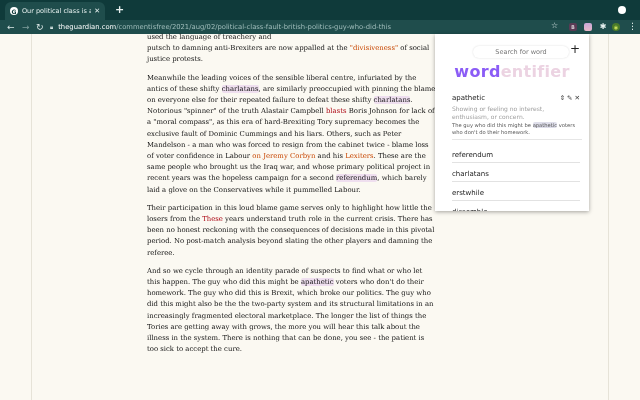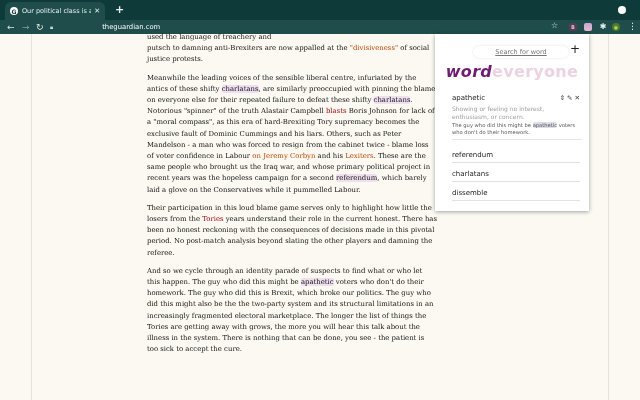--- a/index.html
+++ b/index.html
@@ -9,21 +9,21 @@
   .tabbar { position: absolute; left: 0; top: 0; width: 640px; height: 20px; background: #0f3a3a; }
   .tab { position: absolute; left: 5px; top: 2px; width: 100px; height: 18px; background: #1f4d4c; border-radius: 6px 6px 0 0; display: flex; align-items: center; padding: 0 5px; }
   .tab-favicon { width: 8px; height: 8px; border-radius: 50%; background: #fff; color: #0f3a3a; font-size: 6px; font-weight: bold; display: flex; align-items: center; justify-content: center; margin-right: 4px; flex: 0 0 auto; }
   .tab-title { color: #e6f0ef; font-size: 6.5px; white-space: nowrap; overflow: hidden; flex: 1; }
   .tab-close { color: #e6f0ef; font-size: 7px; margin-left: 3px; }
   .new-tab { position: absolute; left: 115px; top: 4px; color: #e6f0ef; font-size: 11px; line-height: 11px; font-weight: bold; }
   .profile-dot { position: absolute; left: 618px; top: 6px; width: 8px; height: 8px; border-radius: 50%; background: #fff; }
 
   .toolbar { position: absolute; left: 0; top: 20px; width: 640px; height: 14px; background: #1f4d4c; }
   .nav-btn { position: absolute; top: 1px; color: #d9e6e5; font-size: 9px; line-height: 12px; }
-  .omnibox { position: absolute; left: 50px; top: 1px; width: 520px; height: 12px; display: flex; align-items: center; font-size: 6.8px; white-space: nowrap; gap: 44px; }
+  .omnibox { position: absolute; left: 50px; top: 1px; width: 520px; height: 12px; display: flex; align-items: center; font-size: 6.8px; white-space: nowrap; }
   .lock { color: #d9e6e5; font-size: 6px; margin-right: 5px; }
   .url-host { color: #ffffff; }
   .url-path { color: #9fbcba; }
   .star { position: absolute; left: 551px; top: 1px; color: #d9e6e5; font-size: 8px; }
   .ext { position: absolute; top: 3px; width: 8px; height: 8px; border-radius: 2px; font-size: 5px; display: flex; align-items: center; justify-content: center; color: #fff; }
   .ext-b { left: 569px; background: #5a3b55; }
   .ext-flag { left: 584px; background: linear-gradient(#c8a8d8, #e8b8c8); }
   .ext-puzzle { left: 599px; color: #e6f0ef; font-size: 8px; top: 2px; }
   .ext-green { left: 612px; background: #4a7a2a; border-radius: 50%; color: #c9e05a; }
   .menu-dots { position: absolute; left: 628px; top: 1px; color: #e6f0ef; font-size: 9px; }
@@ -33,24 +33,24 @@
   .rule-left { position: absolute; left: 31px; top: 0; width: 1px; height: 366px; background: #e6e3d8; }
   .rule-right { position: absolute; left: 608px; top: 0; width: 1px; height: 366px; background: #e6e3d8; }
   .article { position: absolute; left: 147px; top: -2px; width: 290px; font-family: "DejaVu Serif", serif; font-size: 6.9px; line-height: 11.2px; color: #121212; }
   .article p { margin-bottom: 7px; }
   .lnk { color: #c74600; }
   .lnk-red { color: #ab0613; }
   .hl { background: rgba(225, 190, 235, 0.45); border-radius: 2px; }
 
   
   .popup { position: absolute; left: 435px; top: 34px; width: 154px; height: 177px; background: #ffffff; box-shadow: 0 1px 4px rgba(0,0,0,0.35); overflow: hidden; }
-  .search { position: absolute; left: 38px; top: 12px; width: 96px; height: 12px; border-radius: 6px; box-shadow: 0 0 2px rgba(0,0,0,0.15); font-size: 6.5px; color: #777; display: flex; align-items: center; justify-content: center; text-decoration: underline; }
+  .search { position: absolute; left: 38px; top: 12px; width: 96px; height: 12px; border-radius: 6px; box-shadow: 0 0 2px rgba(0,0,0,0.15); font-size: 6.5px; color: #777; display: flex; align-items: center; justify-content: center; }
   .add-btn { position: absolute; left: 135px; top: 9px; font-size: 12px; line-height: 12px; color: #222; }
   .logo { position: absolute; left: 0; width: 154px; top: 28px; text-align: center; font-size: 16px; font-weight: bold; letter-spacing: 0.3px; }
-  .logo-a { color: #701a75; font-style: italic; }
+  .logo-a { color: #8b5cf6; }
   .logo-b { color: #ecd3e2; }
 
   .entry { position: absolute; left: 17px; top: 60px; width: 130px; }
   .entry-word { font-size: 7px; color: #222; }
   .entry-actions { position: absolute; right: 0; top: 0; font-size: 6.5px; color: #333; letter-spacing: 2px; }
   .entry-def { margin-top: 3px; font-size: 6px; line-height: 8px; color: #a0a0a0; }
   .entry-ex { margin-top: 1px; font-size: 5.2px; line-height: 7px; color: #555; padding-bottom: 3px; border-bottom: 1px solid #e6e6e6; }
   .entry-ex .hl { background: rgba(200, 200, 220, 0.6); }
 
   .word-list { position: absolute; left: 17px; top: 110px; width: 128px; }
@@ -69,20 +69,21 @@
   <span class="profile-dot"></span>
 </div>
 
 <div class="toolbar">
   <span class="nav-btn" style="left:7px">←</span>
   <span class="nav-btn" style="left:22px; color:#7f9e9c">→</span>
   <span class="nav-btn" style="left:36px">↻</span>
   <div class="omnibox">
     <span class="lock">🔒︎</span>
     <span class="url-host">theguardian.com</span>
+      <span class="url-path">/commentisfree/2021/aug/02/political-class-fault-british-politics-guy-who-did-this</span>
   </div>
   <span class="star">☆</span>
   <span class="ext ext-b">B</span>
   <span class="ext ext-flag"></span>
   <span class="ext ext-puzzle">✱</span>
   <span class="ext ext-green">◉</span>
   <span class="menu-dots">⋮</span>
 </div>
 
 <div class="page">
@@ -91,40 +92,41 @@
 
   <div class="article">
     <p>
       <span>used the language of treachery and</span><br>
       <span>putsch to damning anti-Brexiters are now appalled at the </span><a class="lnk">"divisiveness"</a><span> of social justice protests.</span>
     </p>
     <p>
       <span>Meanwhile the leading voices of the sensible liberal centre, infuriated by the antics of these shifty </span><span class="hl">charlatans</span><span>, are similarly preoccupied with pinning the blame on everyone else for their repeated failure to defeat these shifty </span><span class="hl">charlatans</span><span>. Notorious "spinner" of the truth Alastair Campbell </span><a class="lnk-red">blasts</a><span> Boris Johnson for lack of a "moral compass", as this era of hard-Brexiting Tory supremacy becomes the exclusive fault of Dominic Cummings and his liars. Others, such as Peter Mandelson - a man who was forced to resign from the cabinet twice - blame loss of voter confidence in Labour </span><a class="lnk">on Jeremy Corbyn</a><span> and his </span><a class="lnk">Lexiters</a><span>. These are the same people who brought us the Iraq war, and whose primary political project in recent years was the hopeless campaign for a second </span><span class="hl">referendum</span><span>, which barely laid a glove on the Conservatives while it pummelled Labour.</span>
     </p>
     <p>
-      <span>Their participation in this loud blame game serves only to highlight how little the losers from the </span><a class="lnk-red">Tories</a><span> years understand their role in the current honest. There has been no honest reckoning with the consequences of decisions made in this pivotal period. No post-match analysis beyond slating the other players and damning the referee.</span>
+      <span>Their participation in this loud blame game serves only to highlight how little the losers from the </span><a class="lnk-red">These</a><span> years understand truth role in the current crisis. There has been no honest reckoning with the consequences of decisions made in this pivotal period. No post-match analysis beyond slating the other players and damning the referee.</span>
     </p>
     <p>
       <span>And so we cycle through an identity parade of suspects to find what or who let this happen. The guy who did this might be </span><span class="hl">apathetic</span><span> voters who don't do their homework. The guy who did this is Brexit, which broke our politics. The guy who did this might also be the the two-party system and its structural limitations in an increasingly fragmented electoral marketplace. The longer the list of things the Tories are getting away with grows, the more you will hear this talk about the illness in the system. There is nothing that can be done, you see - the patient is too sick to accept the cure.</span>
     </p>
   </div>
 </div>
 
 <div class="popup">
   <div class="search">Search for word</div>
   <span class="add-btn">+</span>
-  <div class="logo"><span class="logo-a">word</span><span class="logo-b">everyone</span></div>
+  <div class="logo"><span class="logo-a">word</span><span class="logo-b">entifier</span></div>
 
   <div class="entry">
     <div class="entry-word">apathetic</div>
     <div class="entry-actions">
       <span>⇕</span><span>✎</span><span>✕</span>
     </div>
     <div class="entry-def">Showing or feeling no interest, enthusiasm, or concern.</div>
     <div class="entry-ex"><span>The guy who did this might be </span><span class="hl">apathetic</span><span> voters who don't do their homework.</span></div>
   </div>
 
   <div class="word-list">
     <div class="word-item">referendum</div>
     <div class="word-item">charlatans</div>
+    <div class="word-item">erstwhile</div>
     <div class="word-item">dissemble</div>
   </div>
 </div>
 
 </body></html>

